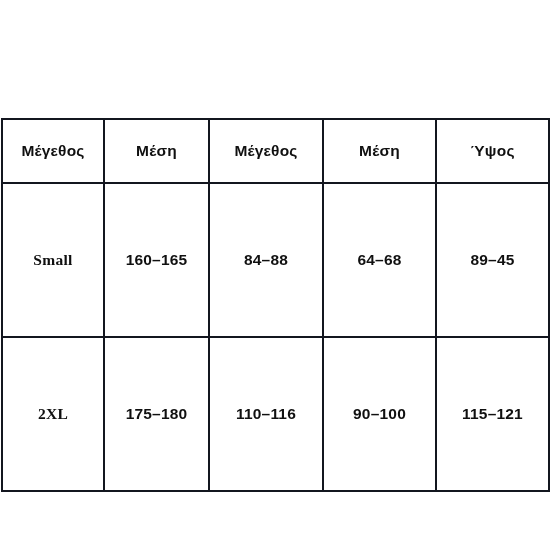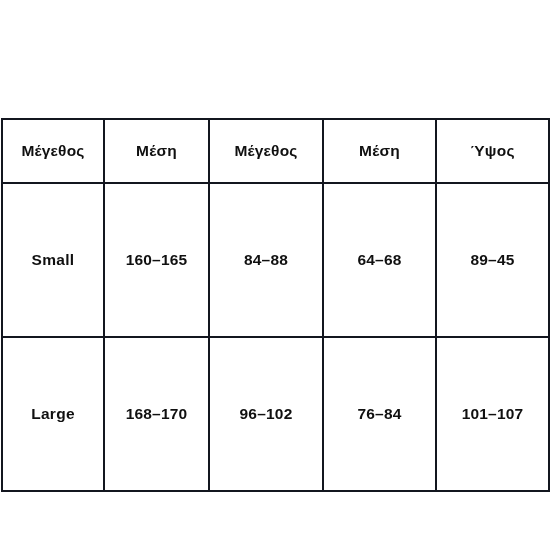--- a/index.html
+++ b/index.html
@@ -71,20 +71,21 @@
   tbody td {
     font-size: 15.5px;
     font-weight: bold;
     color: #101010;
     letter-spacing: 0.2px;
   }
 
   tbody td.size-cell {
     font-weight: bold;
     letter-spacing: 0.3px;
+    font-family: Liberation Serif, serif;
   }
 </style>
 </head>
 <body>
 
 <div class="page">
   <div class="size-table-wrap">
     <table class="size-table">
       <colgroup>
         <col class="c-size">
@@ -104,22 +105,22 @@
       </thead>
       <tbody>
         <tr>
           <td class="size-cell">Small</td>
           <td>160–165</td>
           <td>84–88</td>
           <td>64–68</td>
           <td>89–45</td>
         </tr>
         <tr>
-          <td class="size-cell">Large</td>
-          <td>168–170</td>
-          <td>96–102</td>
-          <td>76–84</td>
-          <td>101–107</td>
+          <td class="size-cell">2XL</td>
+          <td>175–180</td>
+          <td>110–116</td>
+          <td>90–100</td>
+          <td>115–121</td>
         </tr>
       </tbody>
     </table>
   </div>
 </div>
 
 </body></html>

